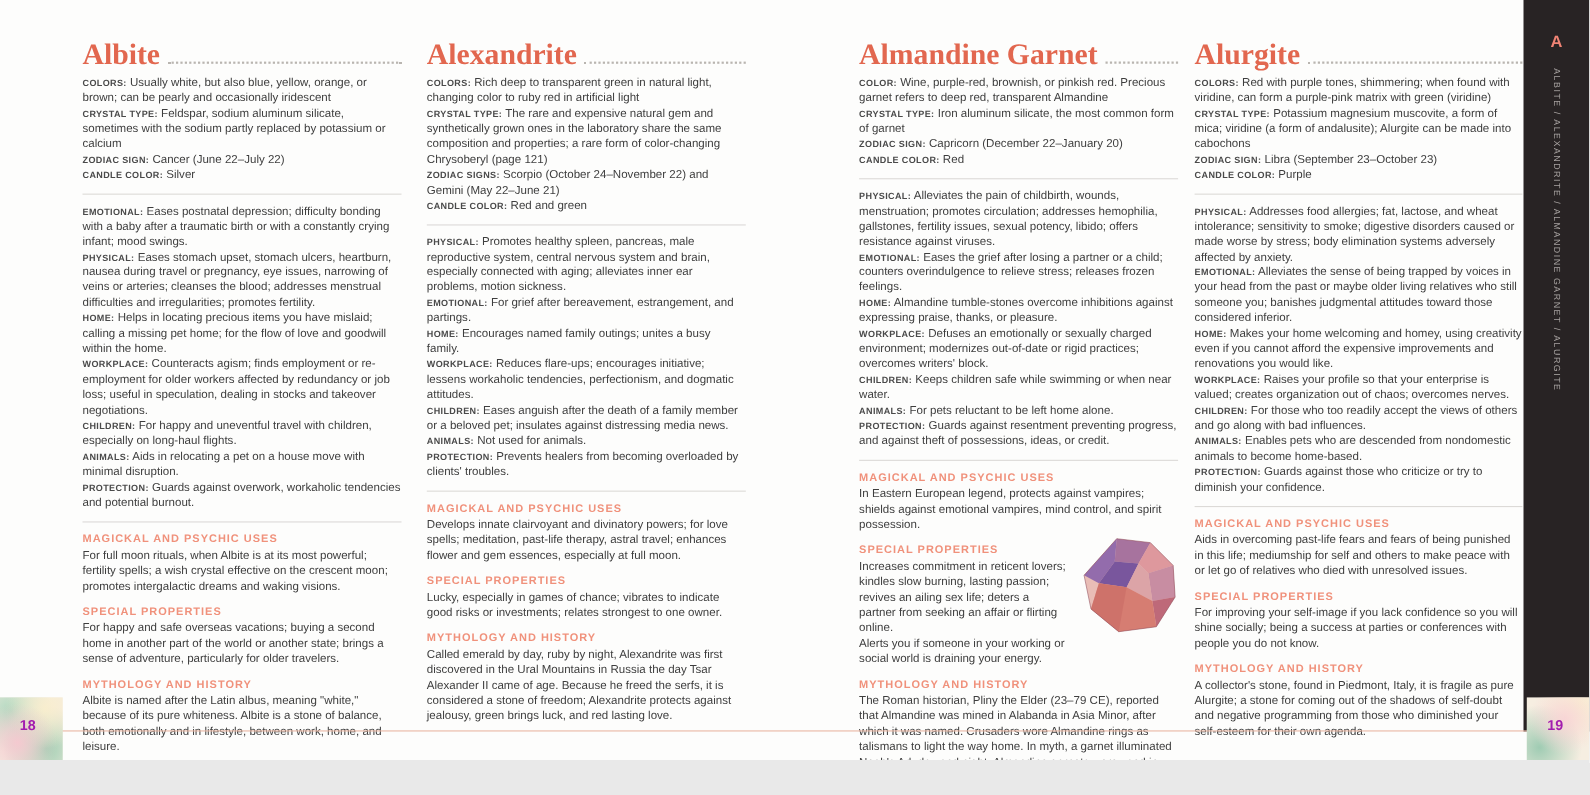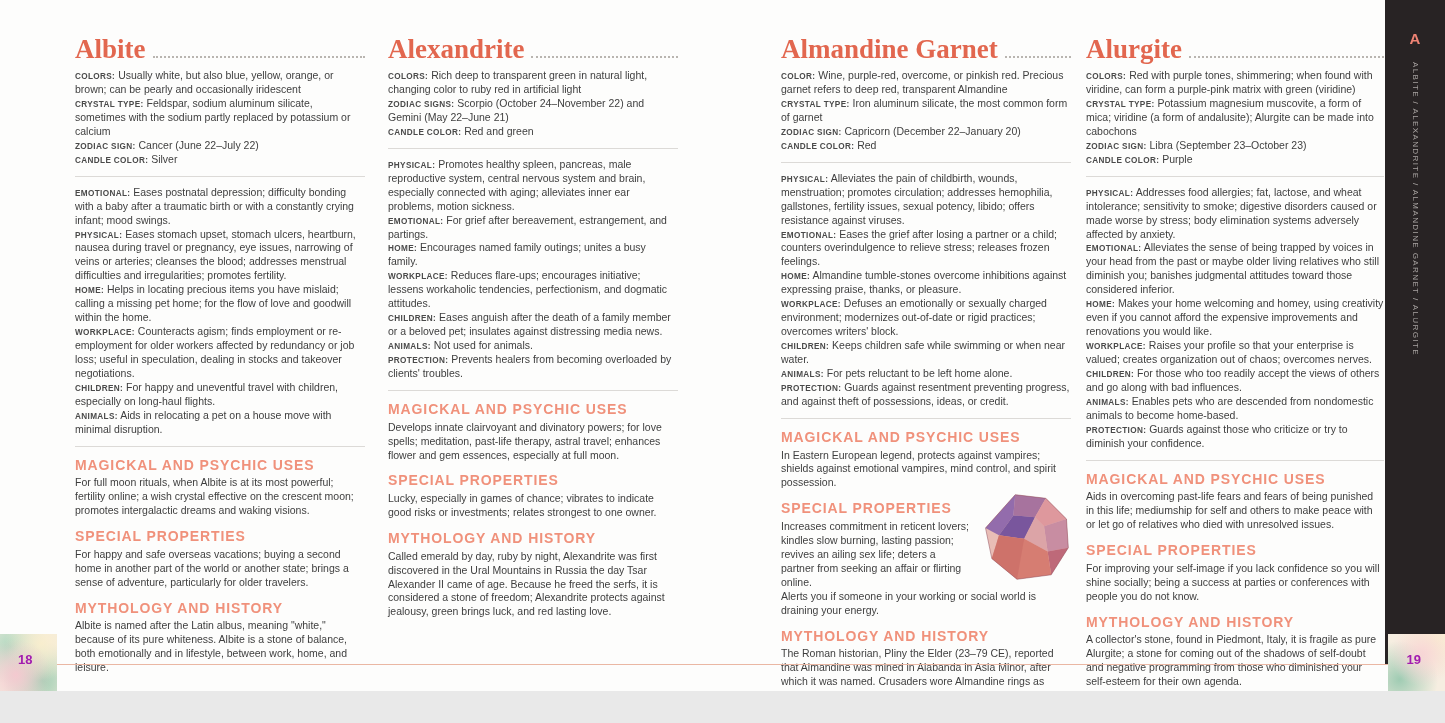--- a/index.html
+++ b/index.html
@@ -10,21 +10,21 @@
   .entry:nth-of-type(2){left:388px;}
   .entry:nth-of-type(3){left:781px;}
   .entry:nth-of-type(4){left:1086px;width:298px;}
   .title-row{display:flex;align-items:flex-end;margin-bottom:6px;}
   .entry-title{font-family:"Liberation Serif","DejaVu Serif",serif;font-weight:bold;
                color:#e2674f;font-size:27px;line-height:1;margin:0;white-space:nowrap;}
   .leader{flex:1 1 auto;border-bottom:2px dotted #b9b5b0;margin:0 0 5px 7px;min-width:12px;}
   .field{margin:0;}
   .flabel{font-weight:bold;font-size:8.2px;letter-spacing:.35px;color:#4a4a4a;}
   hr.divider{border:none;border-top:1px solid #dcdad7;margin:9px 0;}
-  .section-head{color:#f0917b;font-size:14px;font-weight:bold;letter-spacing:.9px;margin:9px 0 2px;}
+  .section-head{color:#f0917b;font-size:10px;font-weight:bold;letter-spacing:.9px;margin:9px 0 2px;}
   .section-text{margin:0;}
   .crystal-float{float:right;width:90px;height:92px;margin:1px 0 3px 10px;}
   .sidebar{position:absolute;top:0;right:0;width:60px;height:665px;background:#282324;}
   .sidebar-letter{position:absolute;top:30px;left:0;width:100%;text-align:center;
                   color:#ef8374;font-weight:bold;font-size:15px;}
   .sidebar-index{position:absolute;top:62px;left:50%;transform:translateX(-50%);
                  writing-mode:vertical-rl;color:#a8a3a1;font-size:8px;letter-spacing:1.4px;
                  white-space:nowrap;}
   .footer-rule{position:absolute;left:0;top:664px;width:1445px;border-top:1px solid #eab7a3;}
   .corner{position:absolute;bottom:0;width:57px;height:57px;
@@ -60,34 +60,36 @@
         <p class="field"><span class="flabel">CRYSTAL TYPE:</span> <span>Feldspar, sodium aluminum silicate, sometimes with the sodium partly replaced by potassium or calcium</span></p>
         <p class="field"><span class="flabel">ZODIAC SIGN:</span> <span>Cancer (June 22–July 22)</span></p>
         <p class="field"><span class="flabel">CANDLE COLOR:</span> <span>Silver</span></p>
         <hr class="divider">
         <p class="field"><span class="flabel">EMOTIONAL:</span> <span>Eases postnatal depression; difficulty bonding with a baby after a traumatic birth or with a constantly crying infant; mood swings.</span></p>
         <p class="field"><span class="flabel">PHYSICAL:</span> <span>Eases stomach upset, stomach ulcers, heartburn, nausea during travel or pregnancy, eye issues, narrowing of veins or arteries; cleanses the blood; addresses menstrual difficulties and irregularities; promotes fertility.</span></p>
         <p class="field"><span class="flabel">HOME:</span> <span>Helps in locating precious items you have mislaid; calling a missing pet home; for the flow of love and goodwill within the home.</span></p>
         <p class="field"><span class="flabel">WORKPLACE:</span> <span>Counteracts agism; finds employment or re-employment for older workers affected by redundancy or job loss; useful in speculation, dealing in stocks and takeover negotiations.</span></p>
         <p class="field"><span class="flabel">CHILDREN:</span> <span>For happy and uneventful travel with children, especially on long-haul flights.</span></p>
         <p class="field"><span class="flabel">ANIMALS:</span> <span>Aids in relocating a pet on a house move with minimal disruption.</span></p>
+        <p class="field"><span class="flabel">PROTECTION:</span> <span>Guards against overwork, workaholic tendencies and potential burnout.</span></p>
         <hr class="divider">
         <h3 class="section-head">MAGICKAL AND PSYCHIC USES</h3>
-        <p class="section-text">For full moon rituals, when Albite is at its most powerful; fertility online; a wish crystal effective on the crescent moon; promotes intergalactic dreams and waking visions.</p>
+        <p class="section-text">For full moon rituals, when Albite is at its most powerful; fertility spells; a wish crystal effective on the crescent moon; promotes intergalactic dreams and waking visions.</p>
         <h3 class="section-head">SPECIAL PROPERTIES</h3>
         <p class="section-text">For happy and safe overseas vacations; buying a second home in another part of the world or another state; brings a sense of adventure, particularly for older travelers.</p>
         <h3 class="section-head">MYTHOLOGY AND HISTORY</h3>
         <p class="section-text">Albite is named after the Latin albus, meaning "white," because of its pure whiteness. Albite is a stone of balance, both emotionally and in lifestyle, between work, home, and leisure.</p>
       </section>
       <section class="entry">
         <div class="title-row">
           <h2 class="entry-title">Alexandrite</h2>
           <div class="leader"></div>
         </div>
         <p class="field"><span class="flabel">COLORS:</span> <span>Rich deep to transparent green in natural light, changing color to ruby red in artificial light</span></p>
+        <p class="field"><span class="flabel">CRYSTAL TYPE:</span> <span>The rare and expensive natural gem and synthetically grown ones in the laboratory share the same composition and properties; a rare form of color-changing Chrysoberyl (page 121)</span></p>
         <p class="field"><span class="flabel">ZODIAC SIGNS:</span> <span>Scorpio (October 24–November 22) and Gemini (May 22–June 21)</span></p>
         <p class="field"><span class="flabel">CANDLE COLOR:</span> <span>Red and green</span></p>
         <hr class="divider">
         <p class="field"><span class="flabel">PHYSICAL:</span> <span>Promotes healthy spleen, pancreas, male reproductive system, central nervous system and brain, especially connected with aging; alleviates inner ear problems, motion sickness.</span></p>
         <p class="field"><span class="flabel">EMOTIONAL:</span> <span>For grief after bereavement, estrangement, and partings.</span></p>
         <p class="field"><span class="flabel">HOME:</span> <span>Encourages named family outings; unites a busy family.</span></p>
         <p class="field"><span class="flabel">WORKPLACE:</span> <span>Reduces flare-ups; encourages initiative; lessens workaholic tendencies, perfectionism, and dogmatic attitudes.</span></p>
         <p class="field"><span class="flabel">CHILDREN:</span> <span>Eases anguish after the death of a family member or a beloved pet; insulates against distressing media news.</span></p>
         <p class="field"><span class="flabel">ANIMALS:</span> <span>Not used for animals.</span></p>
         <p class="field"><span class="flabel">PROTECTION:</span> <span>Prevents healers from becoming overloaded by clients' troubles.</span></p>
@@ -97,21 +99,21 @@
         <h3 class="section-head">SPECIAL PROPERTIES</h3>
         <p class="section-text">Lucky, especially in games of chance; vibrates to indicate good risks or investments; relates strongest to one owner.</p>
         <h3 class="section-head">MYTHOLOGY AND HISTORY</h3>
         <p class="section-text">Called emerald by day, ruby by night, Alexandrite was first discovered in the Ural Mountains in Russia the day Tsar Alexander II came of age. Because he freed the serfs, it is considered a stone of freedom; Alexandrite protects against jealousy, green brings luck, and red lasting love.</p>
       </section>
       <section class="entry">
         <div class="title-row">
           <h2 class="entry-title">Almandine Garnet</h2>
           <div class="leader"></div>
         </div>
-        <p class="field"><span class="flabel">COLOR:</span> <span>Wine, purple-red, overcome, or pinkish red. Precious garnet refers to deep red, transparent Almandine</span></p>
+        <p class="field"><span class="flabel">COLOR:</span> <span>Wine, purple-red, brownish, or pinkish red. Precious garnet refers to deep red, transparent Almandine</span></p>
         <p class="field"><span class="flabel">CRYSTAL TYPE:</span> <span>Iron aluminum silicate, the most common form of garnet</span></p>
         <p class="field"><span class="flabel">ZODIAC SIGN:</span> <span>Capricorn (December 22–January 20)</span></p>
         <p class="field"><span class="flabel">CANDLE COLOR:</span> <span>Red</span></p>
         <hr class="divider">
         <p class="field"><span class="flabel">PHYSICAL:</span> <span>Alleviates the pain of childbirth, wounds, menstruation; promotes circulation; addresses hemophilia, gallstones, fertility issues, sexual potency, libido; offers resistance against viruses.</span></p>
         <p class="field"><span class="flabel">EMOTIONAL:</span> <span>Eases the grief after losing a partner or a child; counters overindulgence to relieve stress; releases frozen feelings.</span></p>
         <p class="field"><span class="flabel">HOME:</span> <span>Almandine tumble-stones overcome inhibitions against expressing praise, thanks, or pleasure.</span></p>
         <p class="field"><span class="flabel">WORKPLACE:</span> <span>Defuses an emotionally or sexually charged environment; modernizes out-of-date or rigid practices; overcomes writers' block.</span></p>
         <p class="field"><span class="flabel">CHILDREN:</span> <span>Keeps children safe while swimming or when near water.</span></p>
         <p class="field"><span class="flabel">ANIMALS:</span> <span>For pets reluctant to be left home alone.</span></p>
@@ -142,21 +144,21 @@
         <div class="title-row">
           <h2 class="entry-title">Alurgite</h2>
           <div class="leader"></div>
         </div>
         <p class="field"><span class="flabel">COLORS:</span> <span>Red with purple tones, shimmering; when found with viridine, can form a purple-pink matrix with green (viridine)</span></p>
         <p class="field"><span class="flabel">CRYSTAL TYPE:</span> <span>Potassium magnesium muscovite, a form of mica; viridine (a form of andalusite); Alurgite can be made into cabochons</span></p>
         <p class="field"><span class="flabel">ZODIAC SIGN:</span> <span>Libra (September 23–October 23)</span></p>
         <p class="field"><span class="flabel">CANDLE COLOR:</span> <span>Purple</span></p>
         <hr class="divider">
         <p class="field"><span class="flabel">PHYSICAL:</span> <span>Addresses food allergies; fat, lactose, and wheat intolerance; sensitivity to smoke; digestive disorders caused or made worse by stress; body elimination systems adversely affected by anxiety.</span></p>
-        <p class="field"><span class="flabel">EMOTIONAL:</span> <span>Alleviates the sense of being trapped by voices in your head from the past or maybe older living relatives who still diminish you; banishes judgmental attitudes toward those considered inferior.</span></p>
+        <p class="field"><span class="flabel">EMOTIONAL:</span> <span>Alleviates the sense of being trapped by voices in your head from the past or maybe older living relatives who still someone you; banishes judgmental attitudes toward those considered inferior.</span></p>
         <p class="field"><span class="flabel">HOME:</span> <span>Makes your home welcoming and homey, using creativity even if you cannot afford the expensive improvements and renovations you would like.</span></p>
         <p class="field"><span class="flabel">WORKPLACE:</span> <span>Raises your profile so that your enterprise is valued; creates organization out of chaos; overcomes nerves.</span></p>
         <p class="field"><span class="flabel">CHILDREN:</span> <span>For those who too readily accept the views of others and go along with bad influences.</span></p>
         <p class="field"><span class="flabel">ANIMALS:</span> <span>Enables pets who are descended from nondomestic animals to become home-based.</span></p>
         <p class="field"><span class="flabel">PROTECTION:</span> <span>Guards against those who criticize or try to diminish your confidence.</span></p>
         <hr class="divider">
         <h3 class="section-head">MAGICKAL AND PSYCHIC USES</h3>
         <p class="section-text">Aids in overcoming past-life fears and fears of being punished in this life; mediumship for self and others to make peace with or let go of relatives who died with unresolved issues.</p>
         <h3 class="section-head">SPECIAL PROPERTIES</h3>
         <p class="section-text">For improving your self-image if you lack confidence so you will shine socially; being a success at parties or conferences with people you do not know.</p>

